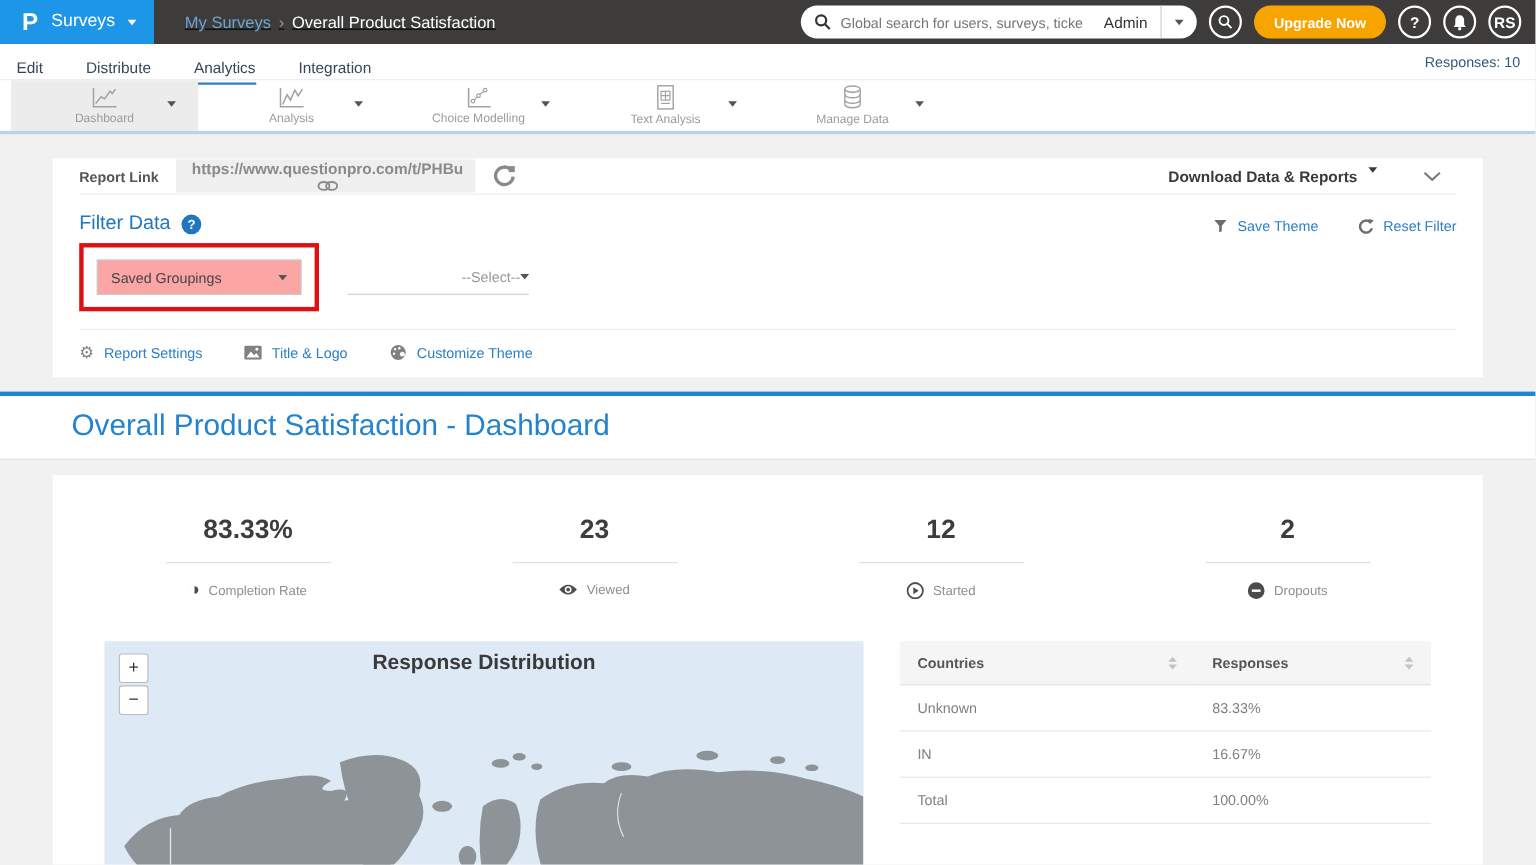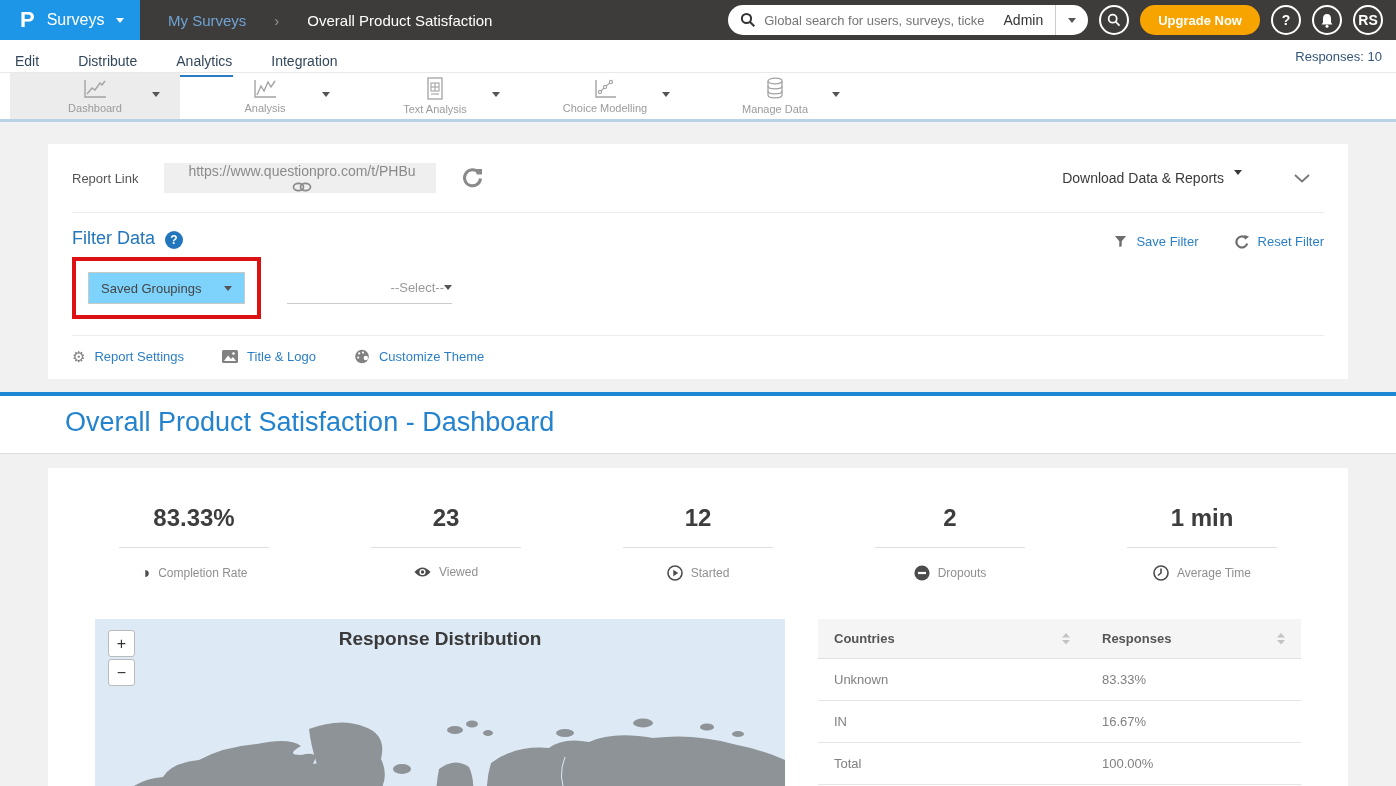--- a/index.html
+++ b/index.html
@@ -6,21 +6,21 @@
   html,body { width:1396px; height:786px; overflow:hidden; }
   body { background:#f1f1f1; font-family:"Liberation Sans", sans-serif; }
 
   .caret { width:0; height:0; border-left:4px solid transparent; border-right:4px solid transparent; border-top:5px solid currentColor; display:inline-block; }
 
   
   .topbar { height:40px; background:#3d3c3a; display:flex; align-items:center; }
   .logo-box { width:140px; height:40px; background:#1e96e8; color:#fff; display:flex; align-items:center; gap:12px; padding-left:20px; cursor:pointer; flex:none; }
   .logo-glyph { font-size:22px; font-weight:bold; line-height:1; }
   .logo-product { font-size:16px; }
-  .breadcrumb { margin-left:28px; display:flex; gap:28px; font-size:15px; align-items:flex-end; }
+  .breadcrumb { margin-left:28px; display:flex; gap:7px; font-size:15px; align-items:flex-end;text-decoration:underline; }
   .bc-parent { color:#6fa3d4; cursor:pointer; }
   .bc-sep { color:#9a9a9a; }
   .bc-current { color:#fff; }
   .topbar-right { margin-left:auto; display:flex; align-items:center; gap:11px; padding-right:13px; }
   .search-pill { width:360px; height:30px; background:#fff; border-radius:16px; display:flex; align-items:center; padding-left:12px; overflow:hidden; }
   .search-pill svg { flex:none; }
   .search-pill input { border:none; outline:none; flex:1; font-size:13px; color:#333; background:transparent; padding:0 8px; font-family:"Liberation Sans",sans-serif; }
   .scope { font-size:14px; color:#333; padding:0 12px; white-space:nowrap; }
   .scope-divider { width:1px; height:30px; background:#ccc; }
   .pill-caret { width:32px; height:30px; display:flex; align-items:center; justify-content:center; color:#555; cursor:pointer; }
@@ -37,37 +37,37 @@
   .toolbar { height:49px; background:#fff; display:flex; border-bottom:3px solid #b7d3e8; padding-left:10px; }
   .tool { width:170px; display:flex; flex-direction:column; align-items:center; justify-content:center; position:relative; cursor:pointer; }
   .tool.selected { background:#ececec; }
   .tool-label { font-size:11px; color:#9b9b9b; margin-top:2px; }
   .tool-caret { position:absolute; right:20px; top:19px; color:#555; cursor:pointer; }
 
   
   .content { padding:0 48px; }
   .card { background:#fff; }
   .card1 { margin-top:22px; }
-  .report-row { display:flex; align-items:center; padding:19px 24px; gap:26px; }
+  .report-row { display:flex; align-items:center; padding:1px 24px; gap:16px;font-weight:bold; }
   .report-label { font-size:13px; color:#555; }
   .link-input { background:#efefef; height:30px; display:flex; align-items:center; padding:0 9px 0 12px; width:272px; cursor:text;flex-direction:column; }
   .link-url { font-size:14px; color:#8a8a8a; white-space:nowrap; overflow:hidden; flex:1; }
   .dl-group { margin-left:auto; display:flex; align-items:flex-start; gap:10px; color:#3a3a3a; font-size:14px; cursor:pointer; }
   .collapse-chevron { margin-left:26px; margin-right:14px; cursor:pointer; }
   .hr { border-top:1px solid #ececec; margin:0 24px; }
 
   .filter-head { display:flex; align-items:flex-end; padding:15px 24px 4px; }
   .filter-title { font-size:18px; color:#2176bd; }
   .q-circle { width:18px; height:18px; background:#2176bd; color:#fff; border-radius:50%; font-size:12px; font-weight:bold; display:flex; align-items:center; justify-content:center; margin-left:10px; cursor:pointer; }
   .filter-actions { margin-left:auto; display:flex; gap:36px; }
   .action-link { display:flex; align-items:center; gap:9px; font-size:13px; color:#2b7fc7; cursor:pointer; }
 
   .dropdown-row { display:flex; align-items:flex-start; padding:4px 24px 16px; gap:26px; }
   .red-annotation { border:4px solid #dd1111; padding:11px 12px; }
-  .select-box { width:157px; height:32px; background:#7dd3fc; border:1px solid #c9c9c9; display:flex; align-items:center; justify-content:space-between; padding:0 12px; font-size:13px; color:#333; cursor:pointer; color:#444; }
+  .select-box { width:186px; height:32px; background:#fca5a5; border:1px solid #c9c9c9; display:flex; align-items:center; justify-content:space-between; padding:0 12px; font-size:13px; color:#333; cursor:pointer; color:#444; }
   .select-line { width:165px; height:32px; border-bottom:1px solid #ccc; display:flex; align-items:center; justify-content:flex-end; font-size:13px; color:#999; margin-top:15px; cursor:pointer; }
 
   .actions-row { display:flex; gap:38px; padding:13px 24px 15px; }
 
   
   .blue-bar { height:4px; background:#1e87d4; margin-top:13px; }
   .title-band { background:#fff; border-bottom:1px solid #ddd; padding:11px 3px 15px 65px; }
   .page-title { font-size:27px; color:#2383cf; font-weight:normal; }
 
   
@@ -158,46 +158,46 @@
       </svg>
     <span class="tool-label">Dashboard</span>
     <span class="tool-caret caret"></span>
   </div>
   <div class="tool">
     <svg width="26" height="22" viewBox="0 0 26 22">
         <polyline points="3,2 3,19 24,19" fill="none" stroke="#a3a3a3" stroke-width="1.4"></polyline>
         <polyline points="5,17 9,8 12,13 16,4 19,9 23,3" fill="none" stroke="#a3a3a3" stroke-width="1.4"></polyline>
       </svg>
     <span class="tool-label">Analysis</span>
-    <span class="tool-caret caret"></span>
-  </div>
-  <div class="tool">
-    <svg width="20" height="24" viewBox="0 0 20 24">
-        <rect x="3" y="1" width="14" height="21" fill="none" stroke="#a3a3a3" stroke-width="1.3"></rect>
-        <rect x="6" y="6" width="8" height="8" fill="none" stroke="#a3a3a3" stroke-width="1.1"></rect>
-        <line x1="10" y1="6" x2="10" y2="14" stroke="#a3a3a3" stroke-width="1.1"></line>
-        <line x1="6" y1="10" x2="14" y2="10" stroke="#a3a3a3" stroke-width="1.1"></line>
-        <line x1="6" y1="17" x2="14" y2="17" stroke="#a3a3a3" stroke-width="1.1"></line>
-      </svg>
-    <span class="tool-label">Text Analysis</span>
     <span class="tool-caret caret"></span>
   </div>
   <div class="tool">
     <svg width="26" height="22" viewBox="0 0 26 22">
         <polyline points="4,2 4,19 24,19" fill="none" stroke="#a3a3a3" stroke-width="1.4"></polyline>
         <circle cx="8" cy="14" r="1.6" fill="none" stroke="#a3a3a3" stroke-width="1.1"></circle>
         <circle cx="13" cy="9" r="1.6" fill="none" stroke="#a3a3a3" stroke-width="1.1"></circle>
         <circle cx="19" cy="4" r="1.6" fill="none" stroke="#a3a3a3" stroke-width="1.1"></circle>
         <line x1="9" y1="13" x2="12" y2="10" stroke="#a3a3a3" stroke-width="1.1"></line>
         <line x1="14" y1="8" x2="18" y2="5" stroke="#a3a3a3" stroke-width="1.1"></line>
       </svg>
     <span class="tool-label">Choice Modelling</span>
     <span class="tool-caret caret"></span>
   </div>
   <div class="tool">
+    <svg width="20" height="24" viewBox="0 0 20 24">
+        <rect x="3" y="1" width="14" height="21" fill="none" stroke="#a3a3a3" stroke-width="1.3"></rect>
+        <rect x="6" y="6" width="8" height="8" fill="none" stroke="#a3a3a3" stroke-width="1.1"></rect>
+        <line x1="10" y1="6" x2="10" y2="14" stroke="#a3a3a3" stroke-width="1.1"></line>
+        <line x1="6" y1="10" x2="14" y2="10" stroke="#a3a3a3" stroke-width="1.1"></line>
+        <line x1="6" y1="17" x2="14" y2="17" stroke="#a3a3a3" stroke-width="1.1"></line>
+      </svg>
+    <span class="tool-label">Text Analysis</span>
+    <span class="tool-caret caret"></span>
+  </div>
+  <div class="tool">
     <svg width="22" height="24" viewBox="0 0 22 24">
         <ellipse cx="11" cy="4" rx="7" ry="2.8" fill="none" stroke="#a3a3a3" stroke-width="1.3"></ellipse>
         <path d="M4 4 V18 C4 19.6 7.1 20.9 11 20.9 C14.9 20.9 18 19.6 18 18 V4" fill="none" stroke="#a3a3a3" stroke-width="1.3"></path>
         <path d="M4 9 C4 10.6 7.1 11.9 11 11.9 C14.9 11.9 18 10.6 18 9" fill="none" stroke="#a3a3a3" stroke-width="1.3"></path>
         <path d="M4 14 C4 15.6 7.1 16.9 11 16.9 C14.9 16.9 18 15.6 18 14" fill="none" stroke="#a3a3a3" stroke-width="1.3"></path>
       </svg>
     <span class="tool-label">Manage Data</span>
     <span class="tool-caret caret"></span>
   </div>
 </div>
@@ -228,21 +228,21 @@
     <div class="hr"></div>
 
     <div class="filter-head">
       <span class="filter-title">Filter Data</span>
       <span class="q-circle">?</span>
       <div class="filter-actions">
         <div class="action-link">
           <svg width="13" height="13" viewBox="0 0 14 14">
               <polygon points="1,1 13,1 8.3,6.8 8.3,12 5.7,13 5.7,6.8" fill="#6d6d6d"></polygon>
             </svg>
-          <span>Save Filter</span>
+          <span>Save Theme</span>
         </div>
         <div class="action-link">
           <svg width="14" height="14" viewBox="0 0 14 14">
               <path d="M12.2 8.5 A5.5 5.5 0 1 1 10.5 2.8" fill="none" stroke="#6d6d6d" stroke-width="2.2"></path>
               <polygon points="9.2,0 14,1.4 10.2,4.8" fill="#6d6d6d"></polygon>
             </svg>
           <span>Reset Filter</span>
         </div>
       </div>
     </div>
@@ -336,33 +336,20 @@
         <div class="stat-value">2</div>
         <div class="stat-divider"></div>
         <div class="stat-label">
           <span class="stat-icon">
               <svg width="16" height="16" viewBox="0 0 16 16">
                 <circle cx="8" cy="8" r="7.6" fill="#4c4c4c"></circle>
                 <rect x="4" y="6.9" width="8" height="2.2" fill="#fff"></rect>
               </svg>
             </span>
           <span>Dropouts</span>
-        </div>
-      </div>
-      <div class="stat">
-        <div class="stat-value">1 min</div>
-        <div class="stat-divider"></div>
-        <div class="stat-label">
-          <span class="stat-icon">
-              <svg width="16" height="16" viewBox="0 0 16 16">
-                <circle cx="8" cy="8" r="7" fill="none" stroke="#4c4c4c" stroke-width="1.6"></circle>
-                <polyline points="8,3.5 8,8 5,10.5" fill="none" stroke="#4c4c4c" stroke-width="1.6"></polyline>
-              </svg>
-            </span>
-          <span>Average Time</span>
         </div>
       </div>
     </div>
 
     <div class="bottom-row">
       <div class="map-panel">
         <div class="map-title">Response Distribution</div>
         <div class="map-zoom">
           <div class="zoom-btn">+</div>
           <div class="zoom-btn">−</div>

